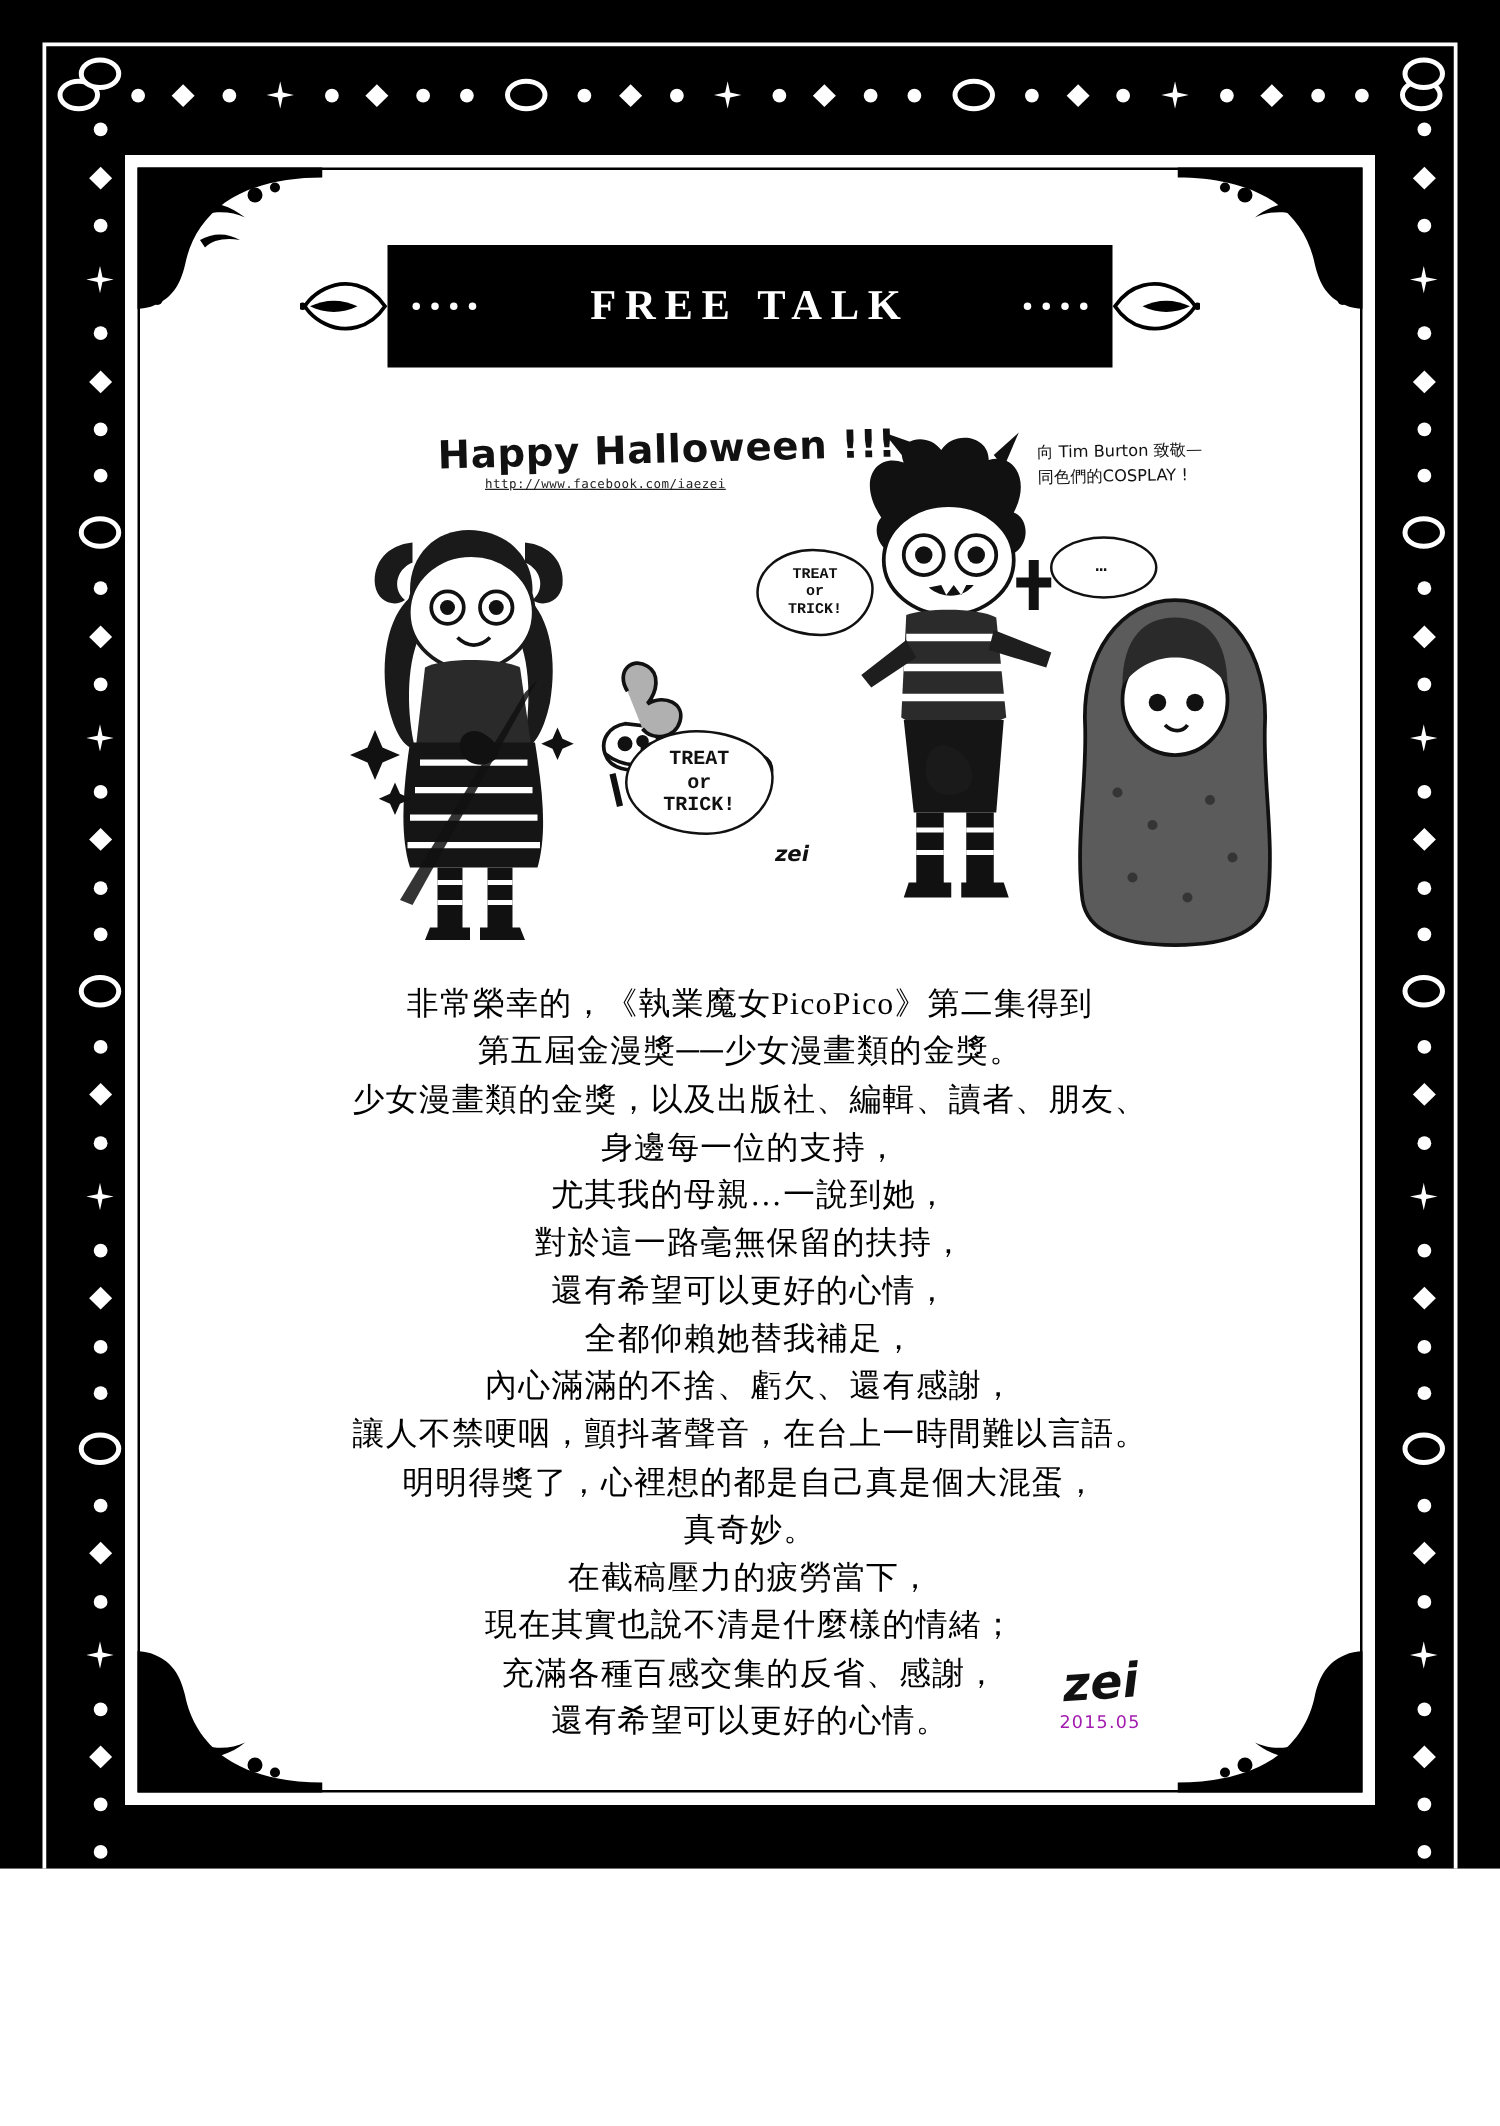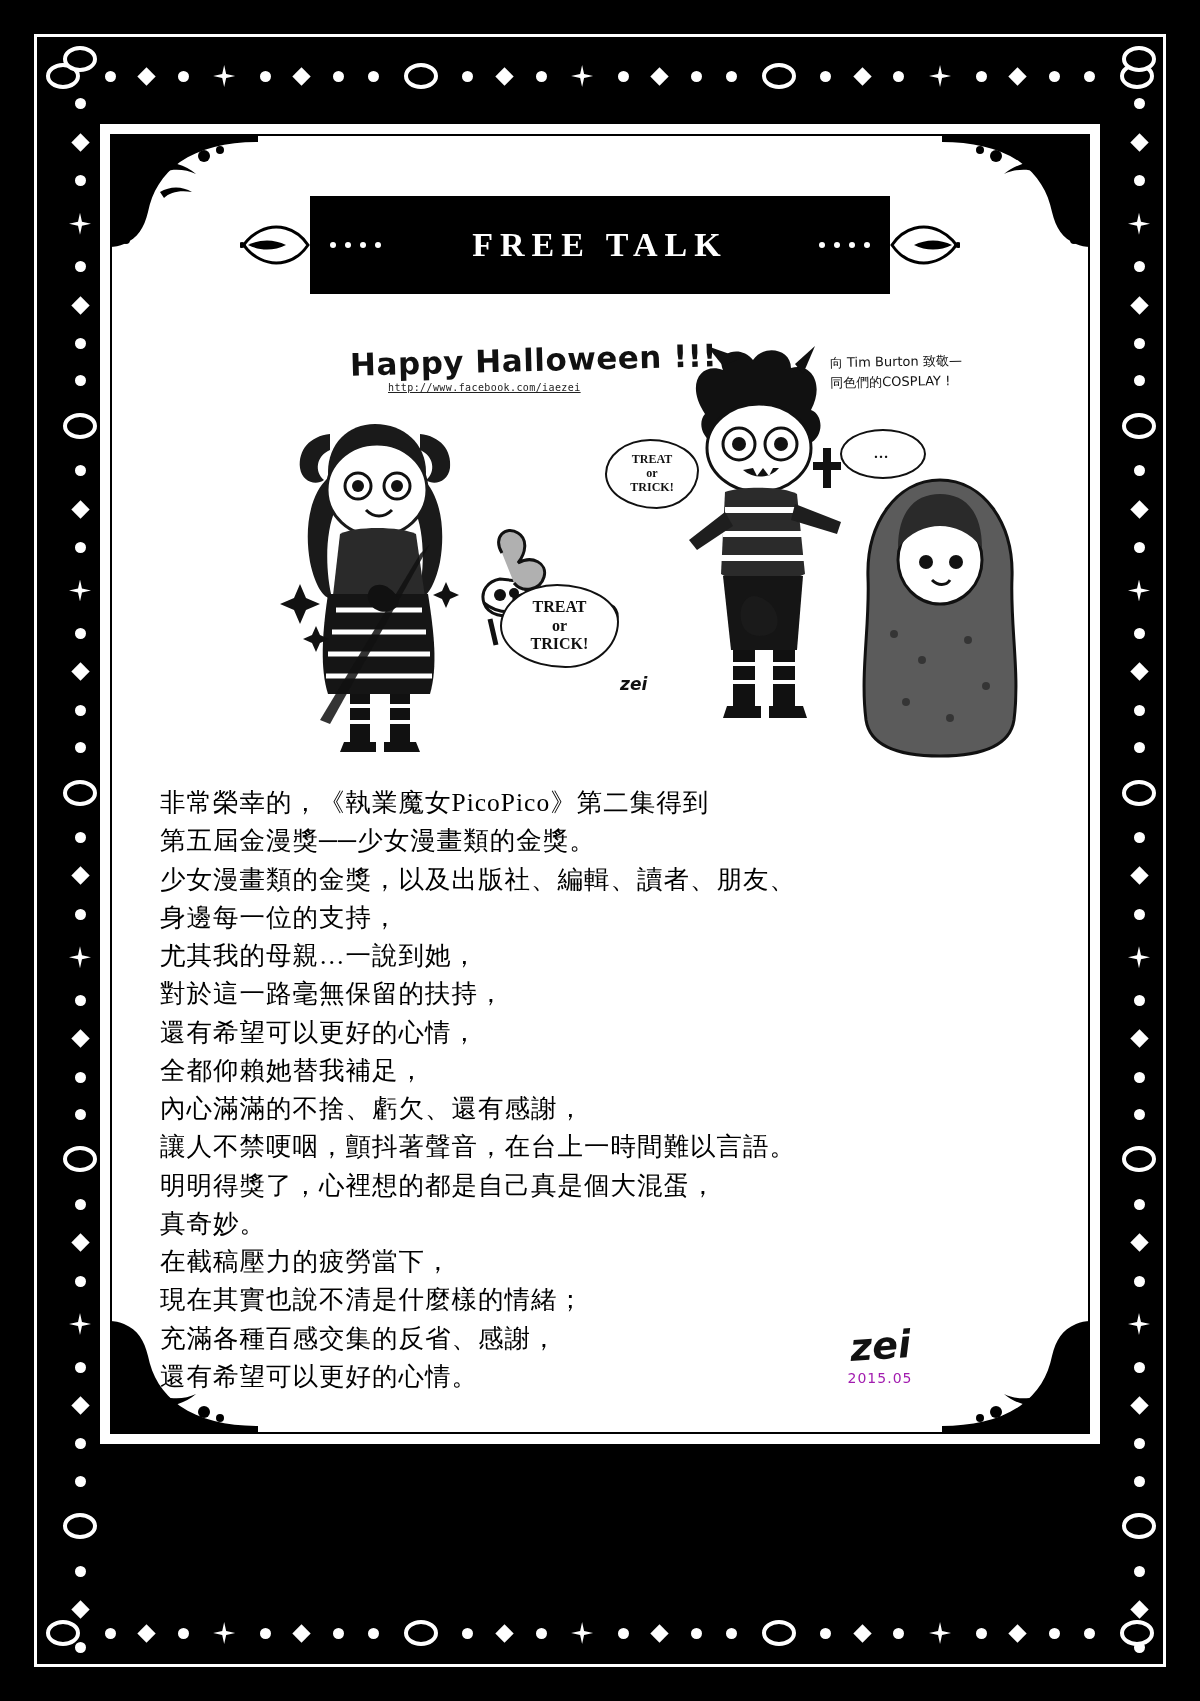--- a/index.html
+++ b/index.html
@@ -3,21 +3,21 @@
 <meta charset="utf-8">
 <style>
   html, body {
     margin: 0;
     padding: 0;
     background: #ffffff;
   }
   .page {
     position: relative;
     width: 1200px;
-    height: 1701px;
+    height: 1495px;
     background: #000000;
     overflow: hidden;
     font-family: "Liberation Serif", serif;
   }
 
   
   .outer-frame {
     position: absolute;
     left: 34px;
     top: 34px;
@@ -191,42 +191,42 @@
   
   .bubble {
     position: absolute;
     background: #ffffff;
     border: 2px solid #111;
     border-radius: 48% 52% 45% 55% / 50% 45% 55% 50%;
     display: flex;
     align-items: center;
     justify-content: center;
     text-align: center;
-    font-family: Liberation Serif, serif;
+    font-family: Liberation Mono, monospace;
     font-weight: bold;
     color: #111;
     line-height: 1.15;
   }
   .bubble.b1 { left: 360px; top: 250px; width: 115px; height: 80px; font-size: 16px; }
   .bubble.b2 { left: 465px; top: 105px; width: 90px; height: 66px; font-size: 12px; }
   .bubble.b3 {
     left: 700px; top: 95px; width: 82px; height: 46px; font-size: 15px;
     letter-spacing: 4px; border-radius: 50%;
   }
 
   
   .figure { position: absolute; }
 
   
   .body-text {
     position: absolute;
     left: 60px;
     top: 660px;
     width: 880px;
-    text-align: left;
+    text-align: center;
     font-family: "Liberation Serif", serif;
     font-size: 25.5px;
     line-height: 1.5;
     color: #000000;
     letter-spacing: 1px;
   }
   .body-text p { margin: 0; }
 
   
   .signature {

